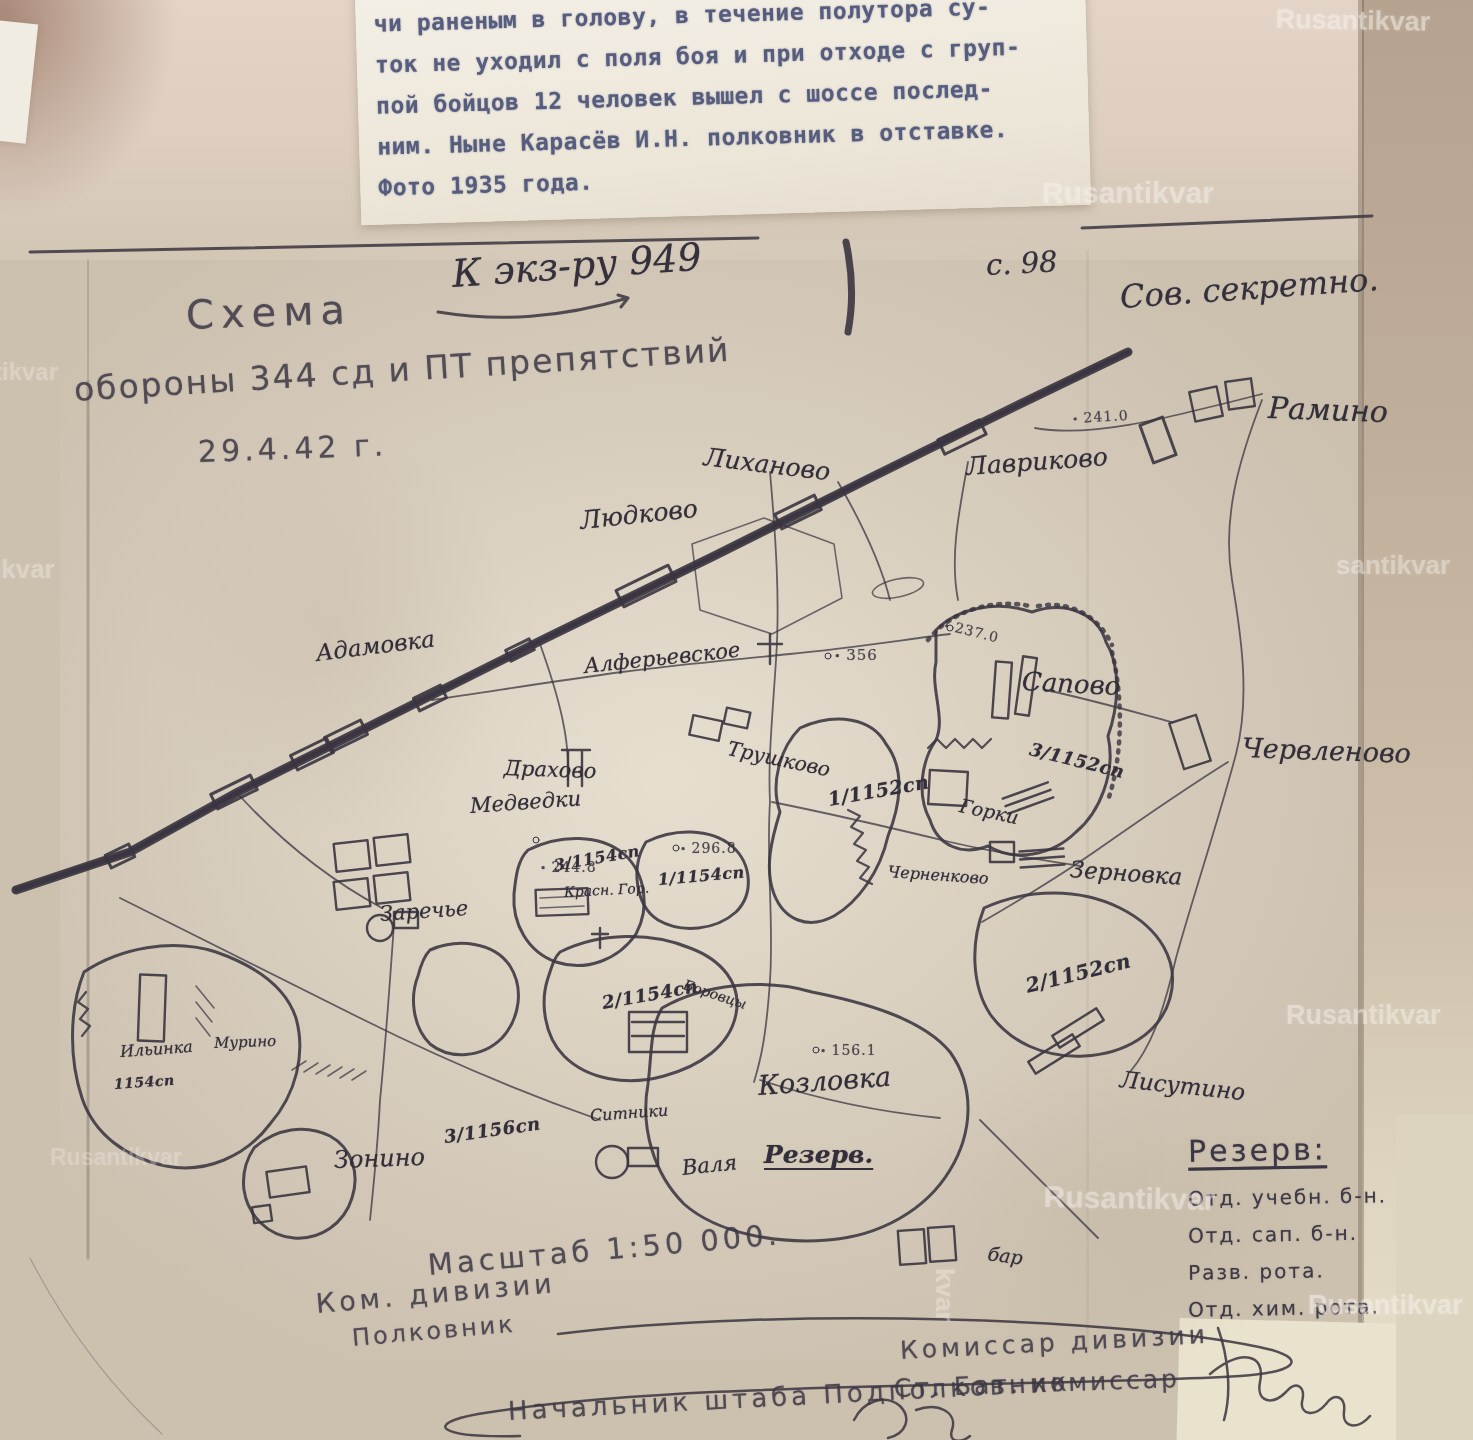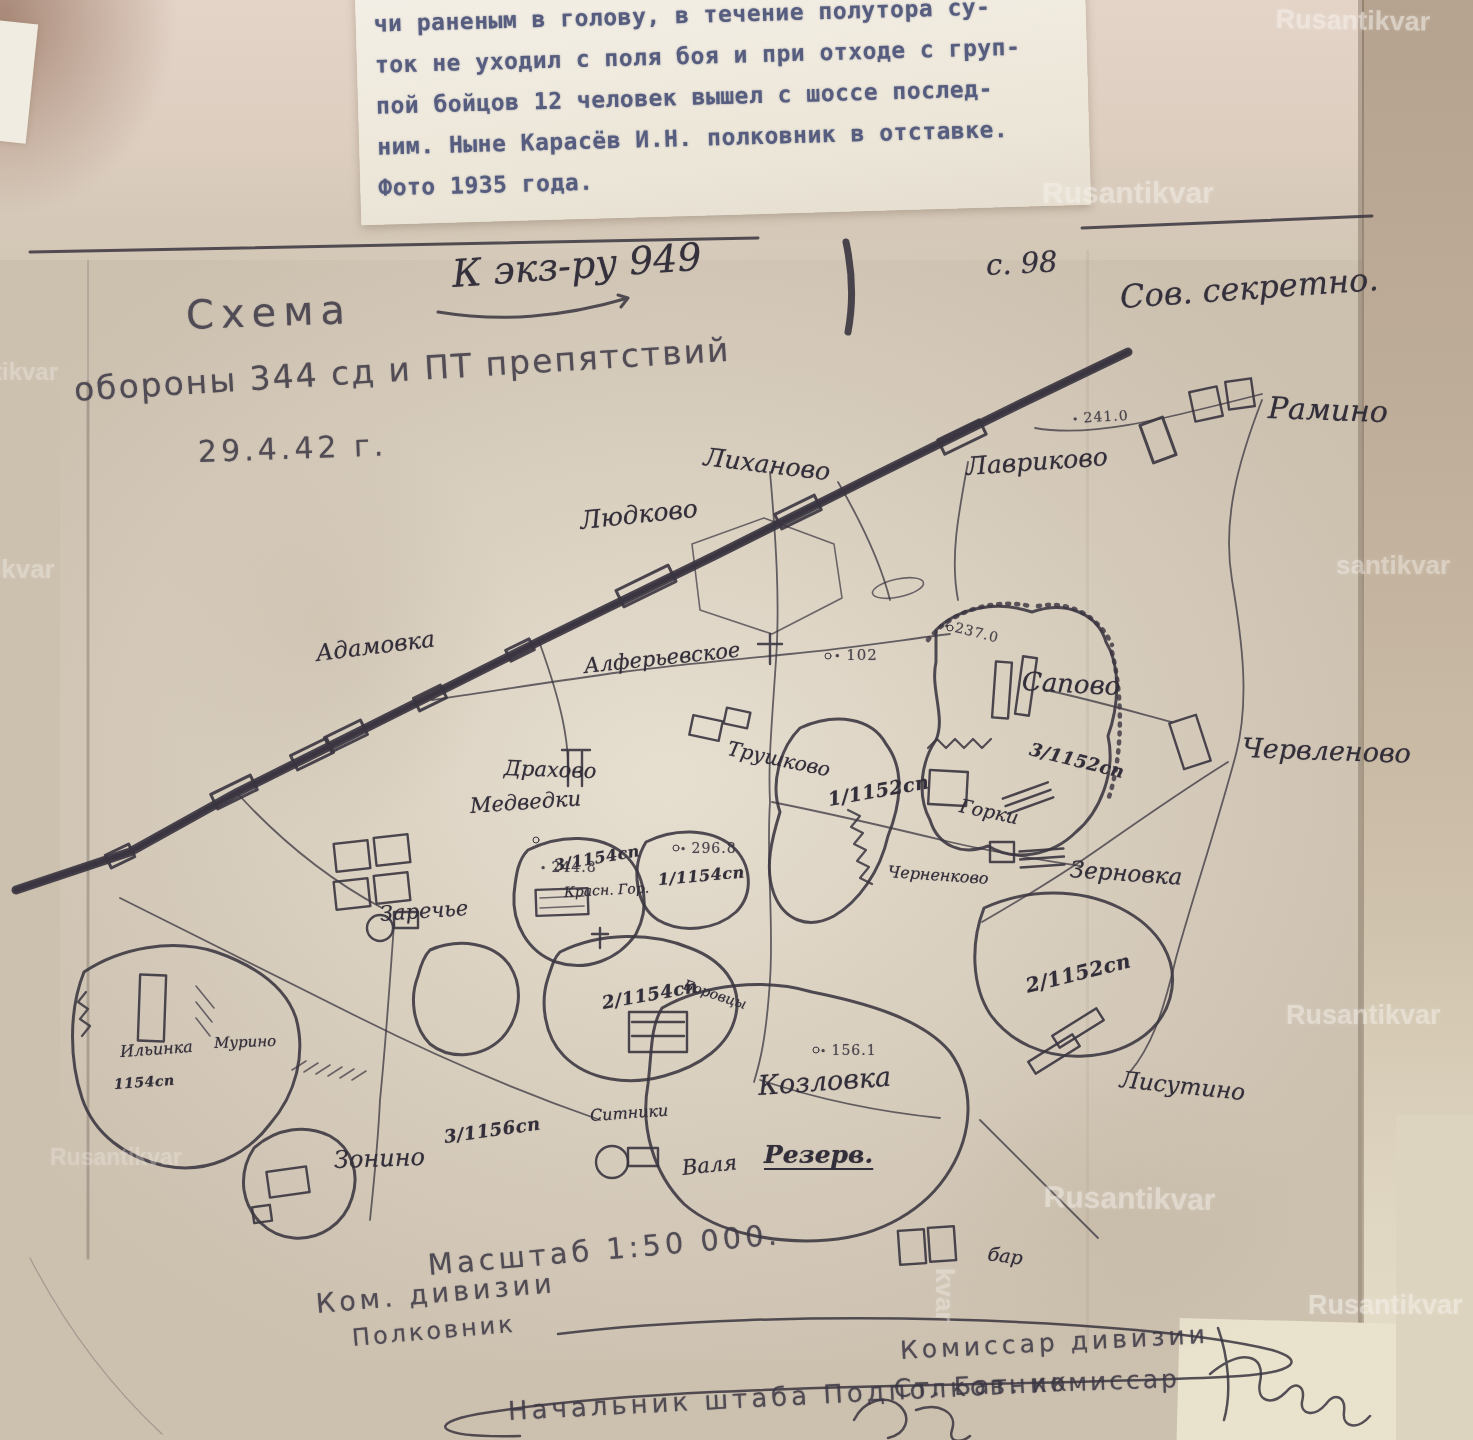--- a/index.html
+++ b/index.html
@@ -264,21 +264,21 @@
   <div class="hp title-3">29.4.42 г.</div>
 
   <div id="map-labels">
       <div class="lbl" style="left: 1268px; top: 390px; font-size: 30px; transform: rotate(2deg);">Рамино</div>
       <div class="lbl elev" style="left: 1072px; top: 410px; font-size: 14px; transform: rotate(-3deg);">241.0</div>
       <div class="lbl" style="left: 966px; top: 452px; font-size: 25px; transform: rotate(-4deg);">Лавриково</div>
       <div class="lbl" style="left: 704px; top: 442px; font-size: 25px; transform: rotate(7deg);">Лиханово</div>
       <div class="lbl" style="left: 580px; top: 506px; font-size: 25px; transform: rotate(-6deg);">Людково</div>
       <div class="lbl" style="left: 316px; top: 640px; font-size: 23px; transform: rotate(-7deg);">Адамовка</div>
       <div class="lbl" style="left: 584px; top: 654px; font-size: 21px; transform: rotate(-6deg);">Алферьевское</div>
-      <div class="lbl elev" style="left: 834px; top: 646px; font-size: 15px; transform: rotate(0deg);">102</div>
+      <div class="lbl elev" style="left: 834px; top: 646px; font-size: 15px; transform: rotate(0deg);">356</div>
       <div class="lbl elev" style="left: 944px; top: 616px; font-size: 14px; transform: rotate(14deg);">237.0</div>
       <div class="lbl" style="left: 1022px; top: 666px; font-size: 26px; transform: rotate(3deg);">Сапово</div>
       <div class="lbl unit" style="left: 1030px; top: 738px; font-size: 18px; transform: rotate(14deg);">3/1152сп</div>
       <div class="lbl" style="left: 1242px; top: 732px; font-size: 27px; transform: rotate(2deg);">Червленово</div>
       <div class="lbl" style="left: 728px; top: 736px; font-size: 20px; transform: rotate(12deg);">Трушково</div>
       <div class="lbl" style="left: 504px; top: 756px; font-size: 21px; transform: rotate(2deg);">Драхово</div>
       <div class="lbl" style="left: 470px; top: 794px; font-size: 21px; transform: rotate(-4deg);">Медведки</div>
       <div class="lbl elev" style="left: 540px; top: 832px; font-size: 14px; transform: rotate(0deg); margin-top: 27px;">244.8</div>
       <div class="lbl unit" style="left: 554px; top: 856px; font-size: 16px; transform: rotate(-10deg);">3/1154сп</div>
       <div class="lbl" style="left: 564px; top: 884px; font-size: 14px; transform: rotate(-3deg);">Красн. Гор.</div>
@@ -299,20 +299,29 @@
       <div class="lbl" style="left: 682px; top: 1156px; font-size: 21px; transform: rotate(-6deg);">Валя</div>
       <div class="lbl" style="left: 590px; top: 1106px; font-size: 16px; transform: rotate(-4deg);">Ситники</div>
       <div class="lbl" style="left: 334px; top: 1146px; font-size: 24px; transform: rotate(-2deg);">Зонино</div>
       <div class="lbl unit" style="left: 444px; top: 1126px; font-size: 18px; transform: rotate(-8deg);">3/1156сп</div>
       <div class="lbl" style="left: 214px; top: 1034px; font-size: 15px; transform: rotate(-2deg);">Мурино</div>
       <div class="lbl" style="left: 120px; top: 1042px; font-size: 16px; transform: rotate(-4deg);">Ильинка</div>
       <div class="lbl unit" style="left: 114px; top: 1076px; font-size: 14px; transform: rotate(-4deg);">1154сп</div>
       <div class="lbl" style="left: 988px; top: 1242px; font-size: 19px; transform: rotate(8deg);">бар</div>
     </div>
 
+  <div class="reserve">
+    <div class="res-head">Резерв:</div>
+    <div id="reserve-items">
+        <div class="res-item">Отд. учебн. б-н.</div>
+        <div class="res-item">Отд. сап. б-н.</div>
+        <div class="res-item">Разв. рота.</div>
+        <div class="res-item">Отд. хим. рота.</div>
+      </div>
+  </div>
 
   <div class="hp scale">Масштаб 1:50 000.</div>
   <div class="hp cmdr-role">Ком. дивизии</div>
   <div class="hp cmdr-rank">Полковник</div>
   <div class="hp commis-role">Комиссар дивизии</div>
   <div class="hp commis-rank">Ст. Бат. комиссар</div>
   <div class="hp chief">Начальник штаба Подполковник</div>
 
   <div id="watermarks">
       <div class="wm" style="left: 1276px; top: 4px; font-size: 27px; opacity: 0.55; transform: rotate(1deg);">Rusantikvar</div>

